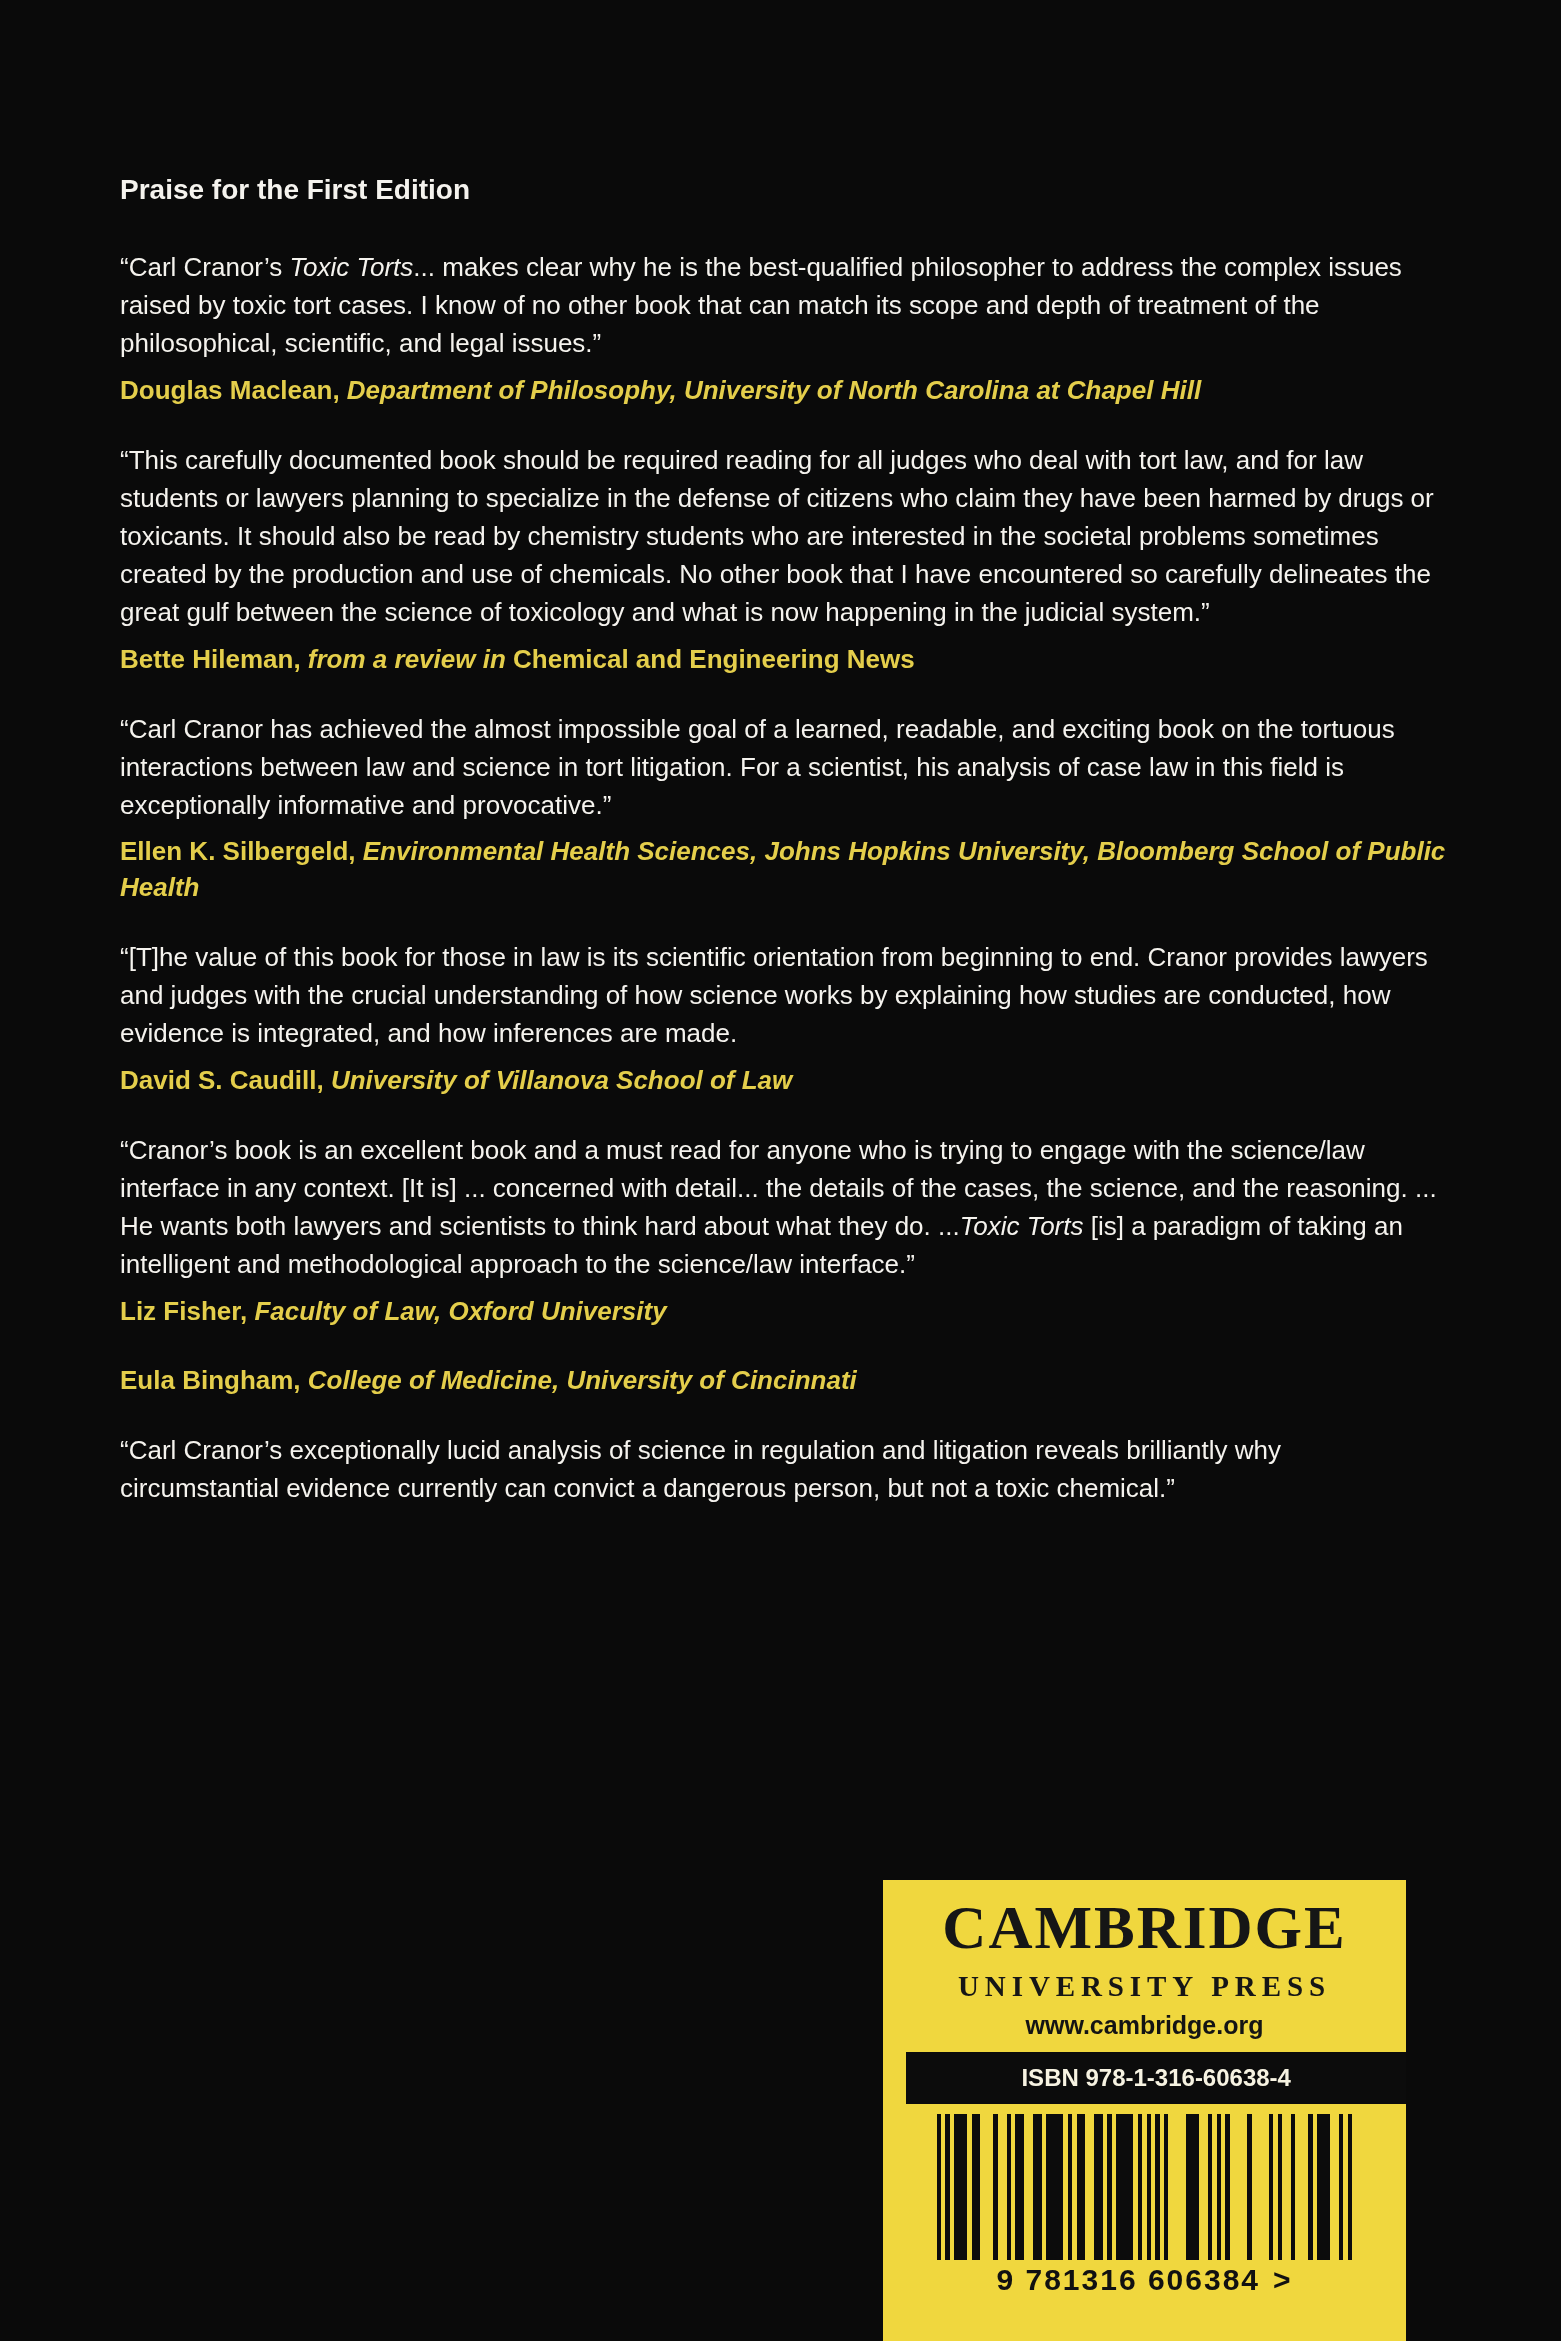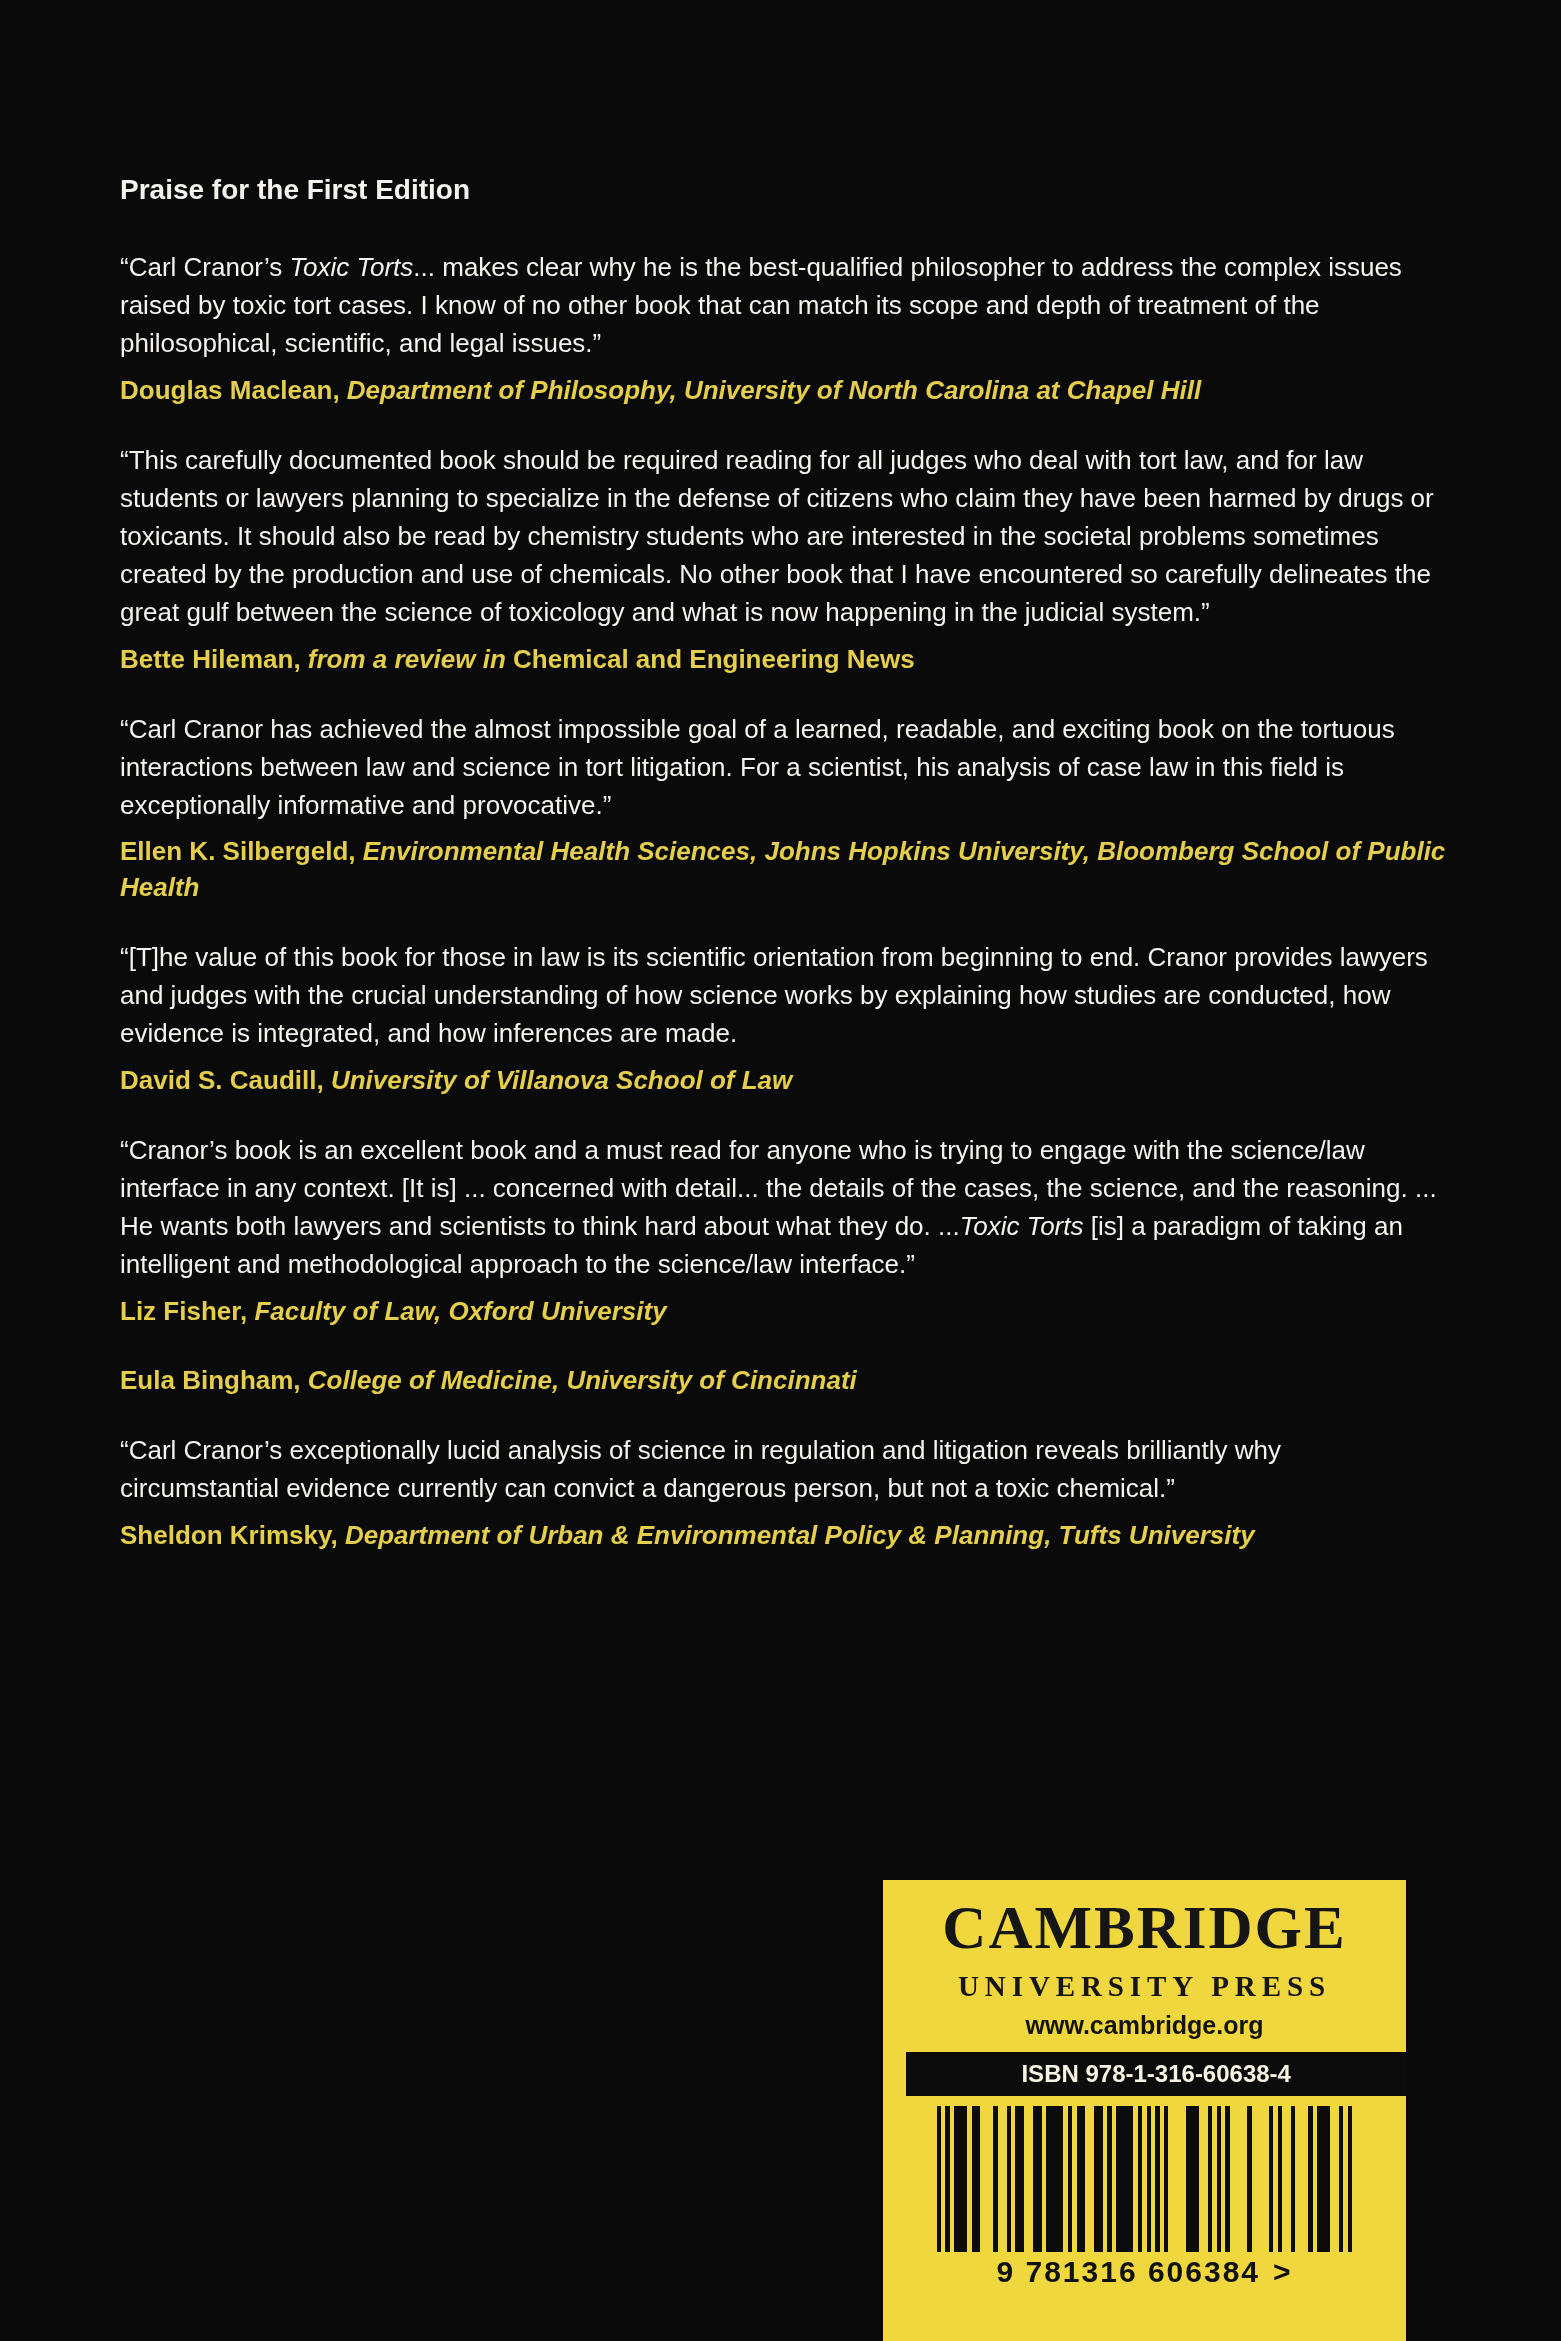--- a/index.html
+++ b/index.html
@@ -83,21 +83,21 @@
   .website{
     font-size:25px;
     font-weight:bold;
     color:#141414;
     margin-top:7.8px;
   }
   .isbn-strip{
     margin-top:11.7px;
     align-self:flex-end;
     width:calc(100% - 23.4px);
-    height:44px;
+    height:52px;
     background:#0c0c0c;
     color:#f7f3e2;
     font-size:24px;
     font-weight:bold;
     display:flex;
     align-items:center;
     justify-content:center;
   }
   .barcode{
     margin-top:10.4px;
@@ -164,21 +164,20 @@
     </section>
 
     <section class="quote">
       <p class="attribution"><span class="seg-name">Eula Bingham, </span><span class="seg-affil">College of Medicine, University of Cincinnati</span></p>
     </section>
 
     <section class="quote">
       <div class="quote-paragraphs">
             <p class="quote-text"><span class="seg-plain">“Carl Cranor’s exceptionally lucid analysis of science in regulation and litigation reveals brilliantly why circumstantial evidence currently can convict a dangerous person, but not a toxic chemical.”</span></p>
           </div>
-      <p class="attribution"><span class="seg-name">Sheldon Krimsky, </span><span class="seg-affil">Department of Urban &amp; Environmental Policy &amp; Planning, Tufts University</span></p>
     </section>
   </div>
   </div>
 
   <div class="publisher-box">
     <div class="cambridge">CAMBRIDGE</div>
     <div class="university">UNIVERSITY PRESS</div>
     <div class="website">www.cambridge.org</div>
     <div class="isbn-strip">ISBN 978-1-316-60638-4</div>
     <div class="barcode" id="barcode">

